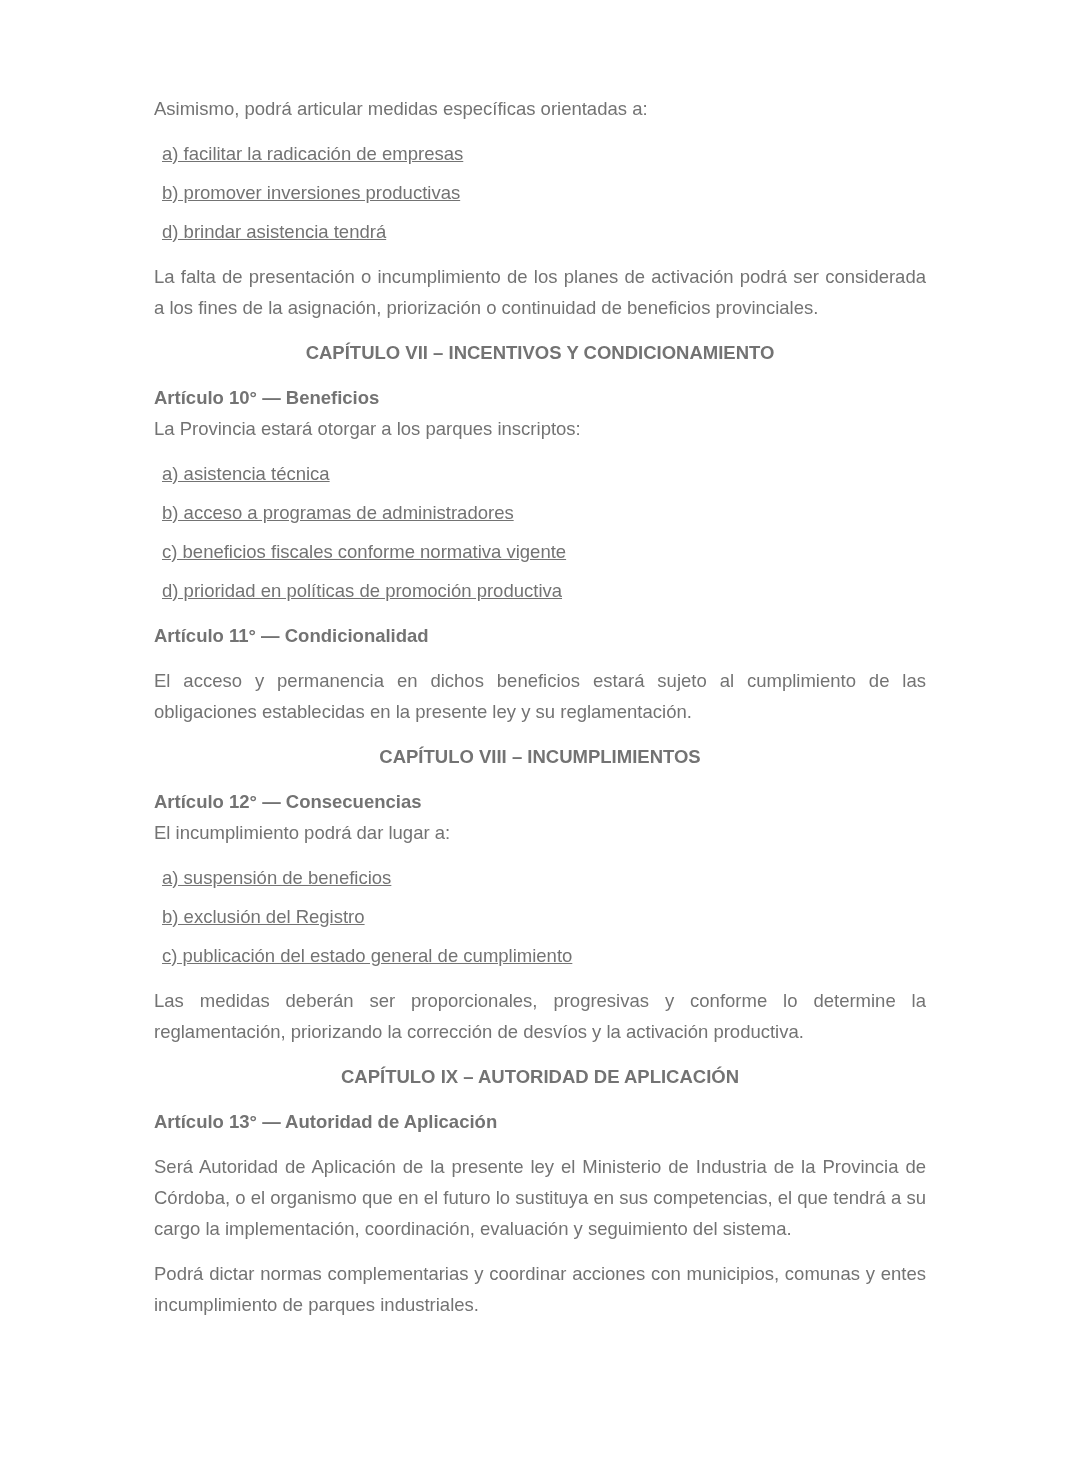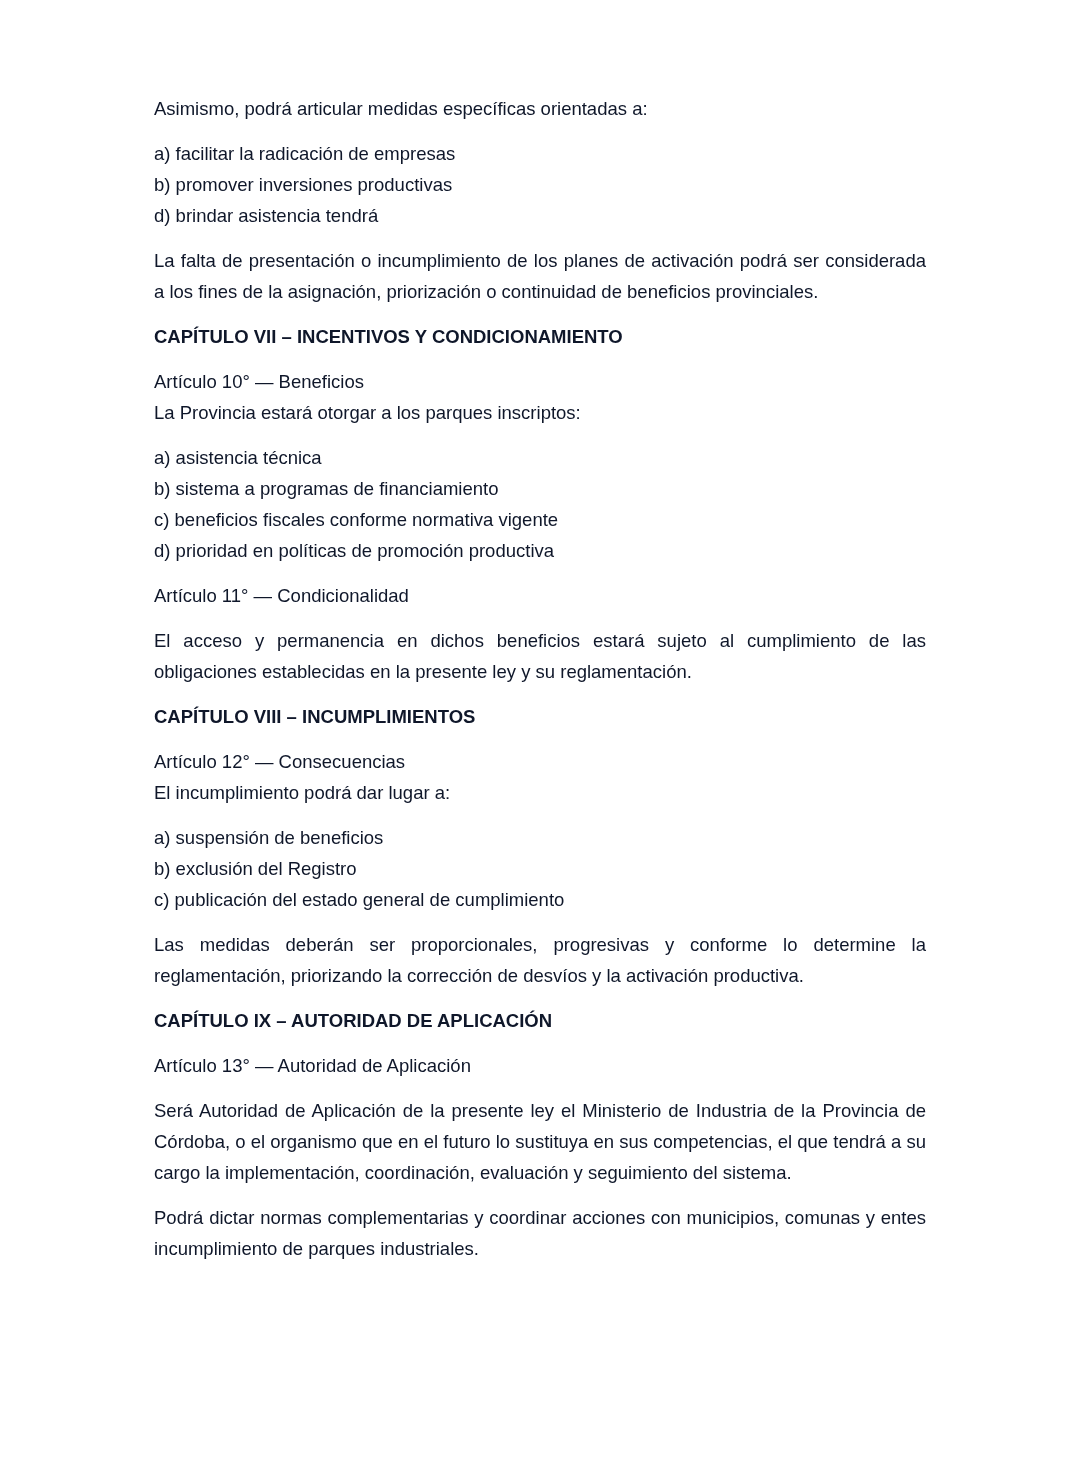--- a/index.html
+++ b/index.html
@@ -1,27 +1,27 @@
 <!DOCTYPE html>
 <html><head>
 <meta charset="utf-8">
 <style>
   html, body { margin: 0; padding: 0; background: #ffffff; }
   body { width: 1080px; height: 1468px; position: relative; overflow: hidden; }
   .page {
     position: absolute; left: 154px; top: 93px; width: 772px;
     font-family: "Liberation Sans", sans-serif;
-    font-size: 18.5px; line-height: 31px; color: #0f172a;
+    font-size: 18.5px; line-height: 31px; color: #737373;
   }
   p { margin: 0 0 14px 0; }
   .just { text-align: justify; text-align-last: left; }
   .list { margin: 0 0 14px 0; padding: 0; list-style: none; }
-  .list li { margin: 0; }
-  .chapter { font-weight: bold; margin: 0 0 14px 0; }
-  .article { font-weight: normal; margin: 0; }
+  .list li { margin: 8px; text-decoration: underline; }
+  .chapter { font-weight: bold; margin: 0 0 14px 0; text-align: center; }
+  .article { font-weight: bold; margin: 0; }
   .article.sep { margin-bottom: 14px; }
   .lead { margin: 0 0 14px 0; }
 </style>
 </head>
 <body>
 
 <div class="page">
 
   <p>Asimismo, podrá articular medidas específicas orientadas a:</p>
   <ul class="list">
@@ -30,21 +30,21 @@
     <li>d) brindar asistencia tendrá</li>
   </ul>
   <p class="just">La falta de presentación o incumplimiento de los planes de activación podrá ser considerada a los fines de la asignación, priorización o continuidad de beneficios provinciales.</p>
 
   <div class="chapter">CAPÍTULO VII – INCENTIVOS Y CONDICIONAMIENTO</div>
 
   <div class="article">Artículo 10° — Beneficios</div>
   <p class="lead">La Provincia estará otorgar a los parques inscriptos:</p>
   <ul class="list">
     <li>a) asistencia técnica</li>
-    <li>b) sistema a programas de financiamiento</li>
+    <li>b) acceso a programas de administradores</li>
     <li>c) beneficios fiscales conforme normativa vigente</li>
     <li>d) prioridad en políticas de promoción productiva</li>
   </ul>
 
   <div class="article sep">Artículo 11° — Condicionalidad</div>
   <p class="just">El acceso y permanencia en dichos beneficios estará sujeto al cumplimiento de las obligaciones establecidas en la presente ley y su reglamentación.</p>
 
   <div class="chapter">CAPÍTULO VIII – INCUMPLIMIENTOS</div>
 
   <div class="article">Artículo 12° — Consecuencias</div>

